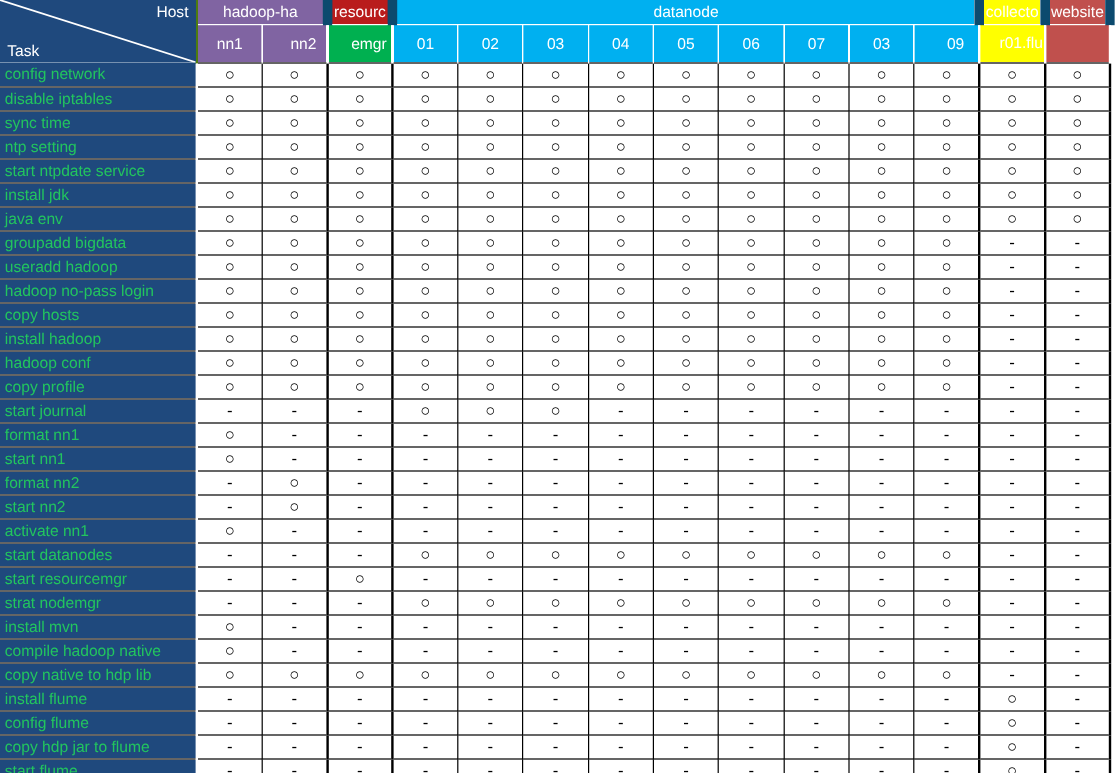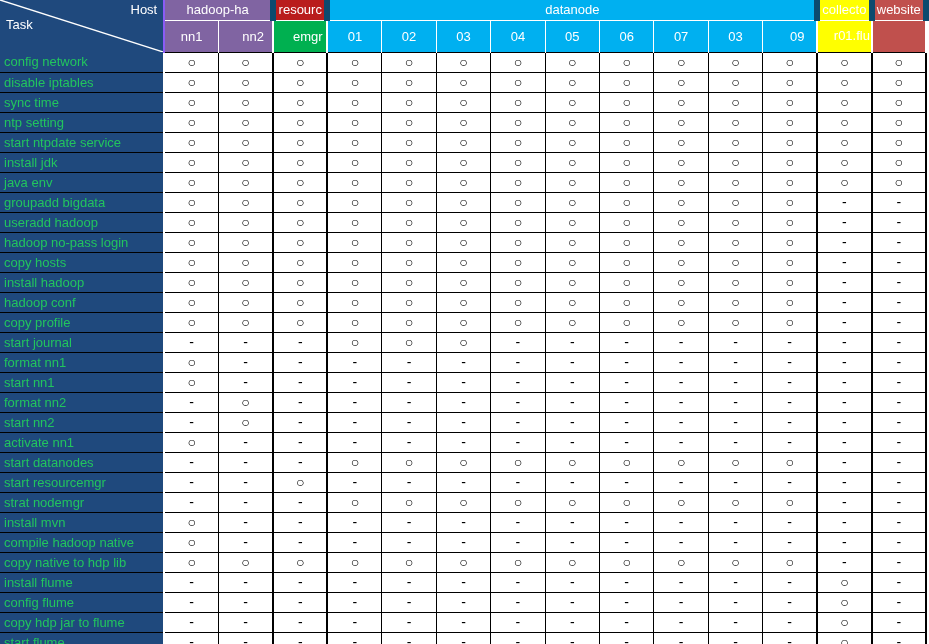--- a/index.html
+++ b/index.html
@@ -22,34 +22,34 @@
     white-space: nowrap;
   }
   
   th.corner {
     position: relative;
     background: #1f497d;
     color: #fff;
     font-weight: normal;
     width: 160px;
     height: 40px;
-    border-right: 2px solid #8b5cf6;
+    border-right: 2px solid #4d7c0f;
   }
   th.corner .host-lbl { position:absolute; top:2px; right:6px; }
-  th.corner .task-lbl { position:absolute; bottom:20px; left:6px;margin-top:48px; }
+  th.corner .task-lbl { position:absolute; bottom:2px; left:6px;margin-top:48px; }
   th.corner svg { position:absolute; inset:0; width:100%; height:100%; }
 
   
   th.group {
     color: #fff;
     font-weight: normal;
     height: 20px;
     border-bottom: 1px solid #fff;
   }
-  th.group.sep-r { border-right: 6px solid #0c4a6e; }
+  th.group.sep-r { border-right: 8px solid #0c4a6e; }
   .g-purple { background:#8064a2; }
   .g-green  { background:#b91c1c; }
   .g-blue   { background:#00b0f0; }
   .g-yellow { background:#ffff00; color:#000;margin-top:18px; }
   .g-red    { background:#c0504d; }
 
   
   th.sub {
     color:#fff;
     font-weight: normal;

